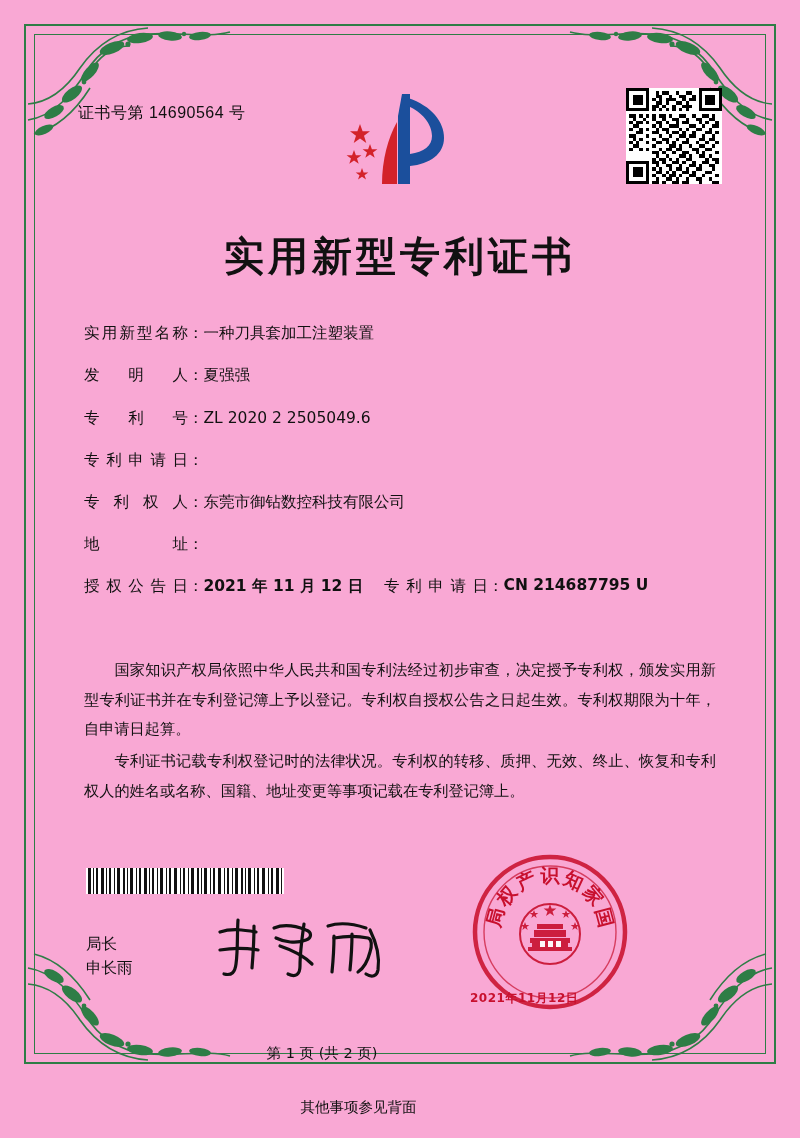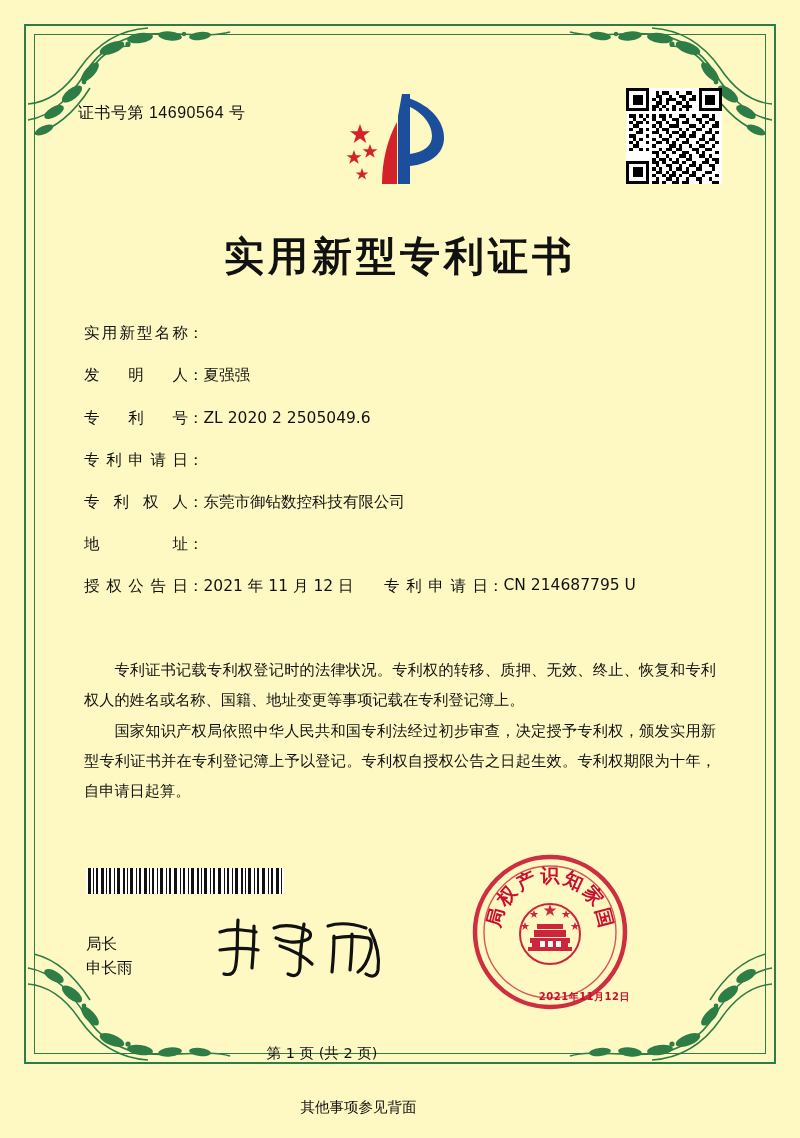--- a/index.html
+++ b/index.html
@@ -14,21 +14,21 @@
     color: #111;
     position: relative;
     overflow: hidden;
   }
 
   .page {
     position: absolute;
     left: 0; top: 0;
     width: 800px;
     height: 1138px;
-    background: #fef9c3;
+    background: #f9a8d4;
   }
 
   
   .border-outer {
     position: absolute;
     left: 24px; top: 24px;
     width: 752px; height: 1040px;
     box-sizing: border-box;
     border: 2px solid #2e7d46;
   }
@@ -130,21 +130,21 @@
   .row-two .col-right {
     flex: 1 1 auto;
     display: flex;
   }
   .row-two .label {
     width: 104px;
     flex: 0 0 104px;
     font-family: "DejaVu Sans", sans-serif;
   }
   .row-two .colon { flex: 0 0 10px; font-family: "DejaVu Sans", sans-serif; }
-  .row-two .value { font-family: "DejaVu Sans", sans-serif; }
+  .row-two .value { font-family: "DejaVu Sans", sans-serif; font-weight: bold; }
 
   
   .body-text {
     position: absolute;
     left: 84px; top: 656px;
     width: 632px;
     font-family: "DejaVu Sans", sans-serif;
     font-size: 15.2px;
     line-height: 1.95;
     text-align: justify;
@@ -179,23 +179,23 @@
   
   .seal {
     position: absolute;
     left: 470px; top: 852px;
     width: 160px; height: 160px;
   }
   .seal-date {
     position: absolute;
     left: 470px; top: 990px;
     width: 160px;
-    text-align: right;
-    font-family: "DejaVu Sans", sans-serif;
-    font-size: 10px;
+    text-align: left;
+    font-family: "DejaVu Sans", sans-serif;
+    font-size: 12px;
     color: #c8102e;
     font-weight: bold;
     letter-spacing: 0.5px;
   }
 
   
   .page-num {
     position: absolute;
     left: 0; top: 1044px;
     width: 644px;
@@ -541,20 +541,21 @@
     </svg>
   </div>
 
   <div class="doc-title">实用新型专利证书</div>
 
   <div class="fields">
 
     <div class="field">
       <span class="label spread">实用新型名称</span>
       <span class="colon">：</span>
+      <span class="value">一种刀具套加工注塑装置</span>
     </div>
 
     <div class="field">
       <span class="label spread">发明人</span>
       <span class="colon">：</span>
       <span class="value">夏强强</span>
     </div>
 
     <div class="field">
       <span class="label spread">专利号</span>
@@ -587,22 +588,22 @@
       <span class="col-right">
         <span class="label spread">专利申请日</span>
         <span class="colon">：</span>
         <span class="value">CN 214687795 U</span>
       </span>
     </div>
 
   </div>
 
   <div class="body-text">
+    <p>国家知识产权局依照中华人民共和国专利法经过初步审查，决定授予专利权，颁发实用新型专利证书并在专利登记簿上予以登记。专利权自授权公告之日起生效。专利权期限为十年，自申请日起算。</p>
     <p>专利证书记载专利权登记时的法律状况。专利权的转移、质押、无效、终止、恢复和专利权人的姓名或名称、国籍、地址变更等事项记载在专利登记簿上。</p>
-    <p>国家知识产权局依照中华人民共和国专利法经过初步审查，决定授予专利权，颁发实用新型专利证书并在专利登记簿上予以登记。专利权自授权公告之日起生效。专利权期限为十年，自申请日起算。</p>
   </div>
 
   <div class="barcode">
     <svg width="198" height="26" viewBox="0 0 198 26" shape-rendering="crispEdges">
       <rect width="198" height="26" fill="#ffffff"></rect>
       <g fill="#111111">
         <rect x="2" y="0" width="3" height="26"></rect>
           <rect x="7" y="0" width="1" height="26"></rect>
         <rect x="10" y="0" width="2" height="26"></rect>
           <rect x="15" y="0" width="3" height="26"></rect>

